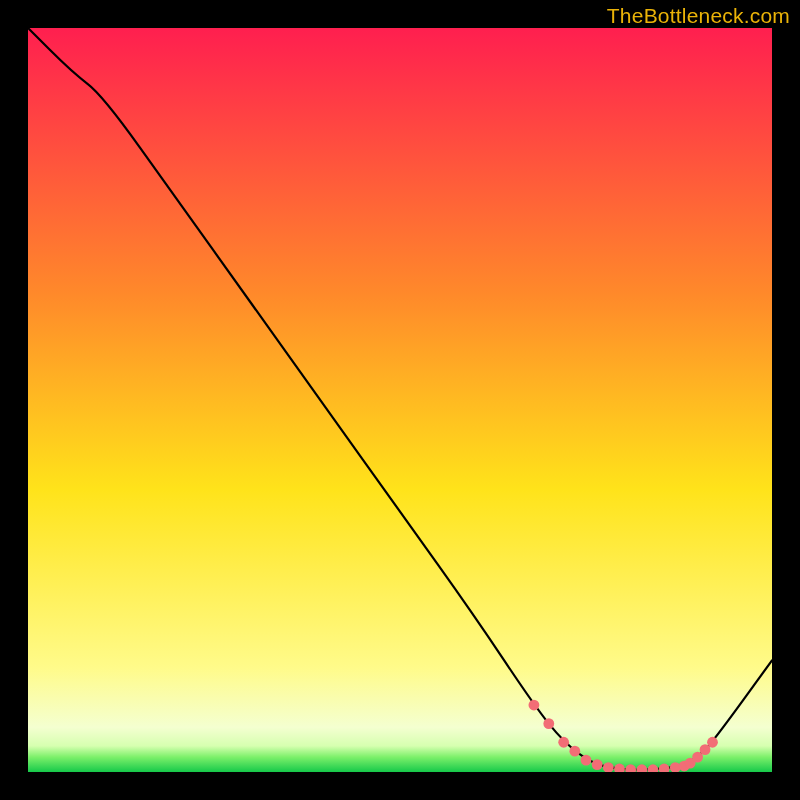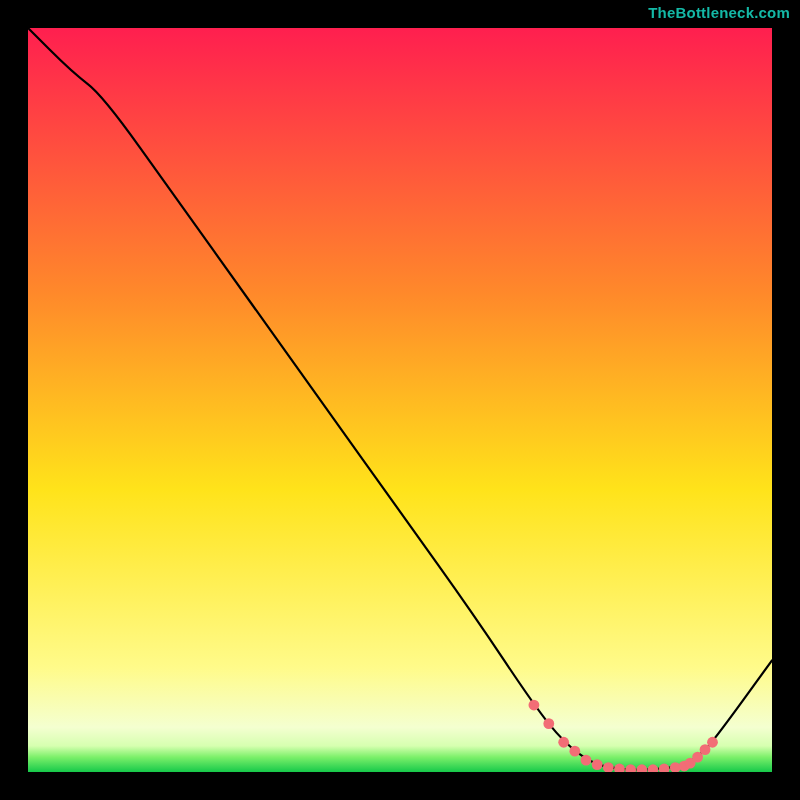--- a/index.html
+++ b/index.html
@@ -16,23 +16,23 @@
     top: 0;
     left: 0;
     width: 800px;
     height: 800px;
     background: #000;
   }
   .watermark {
     position: absolute;
     top: 4px;
     right: 10px;
-    color: #14b8a6;
-    font-size: 15px;
-    font-weight: 700;
+    color: #eab308;
+    font-size: 21px;
+    font-weight: 400;
     letter-spacing: 0.2px;
   }
   .plot {
     position: absolute;
     top: 28px;
     left: 28px;
     width: 744px;
     height: 744px;
   }
   svg { display: block; }

